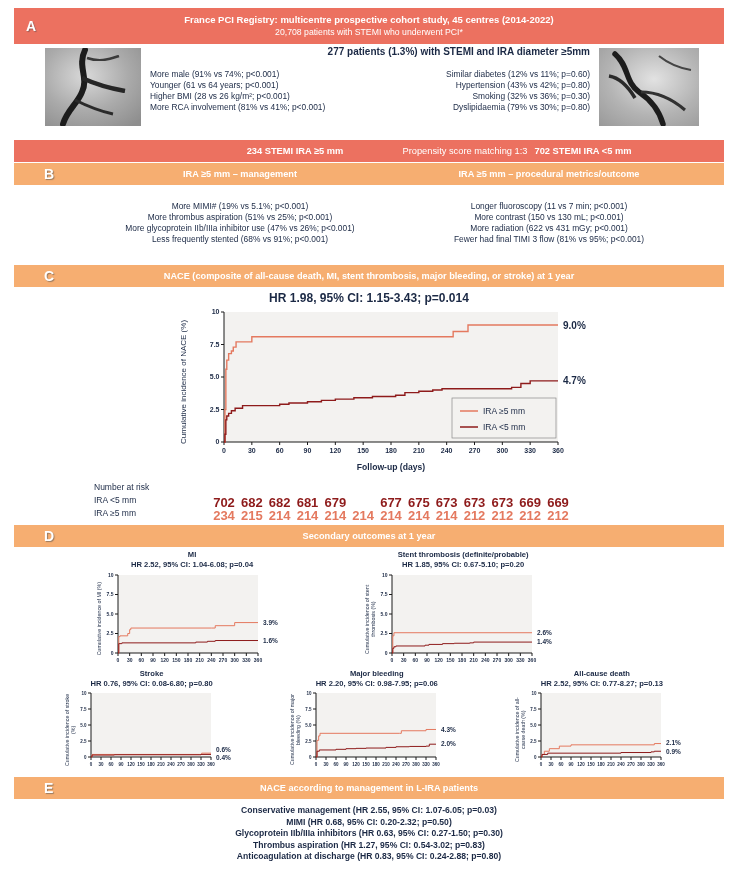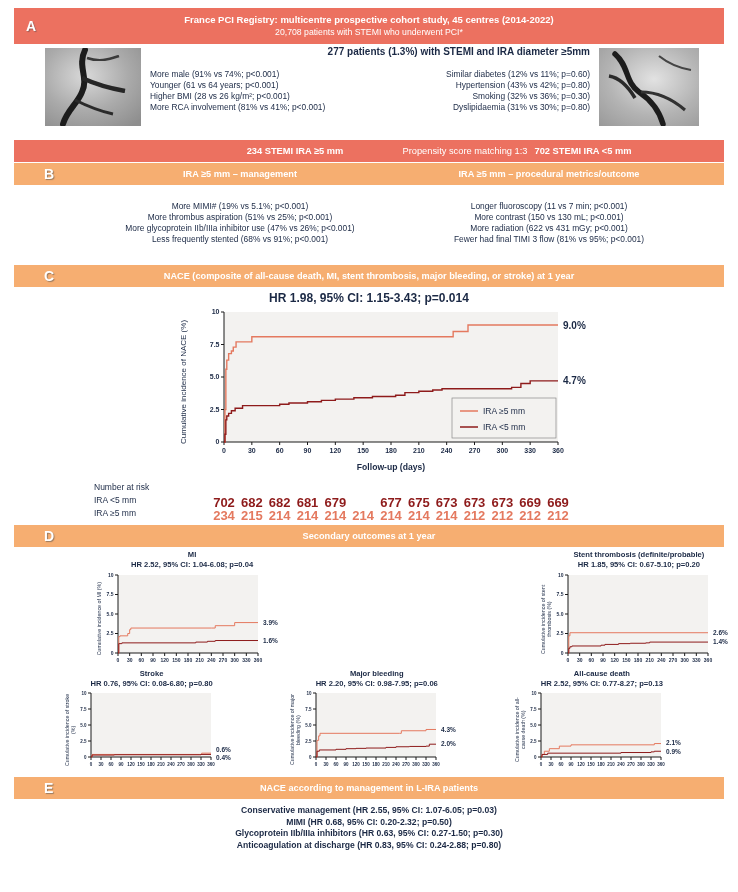--- a/index.html
+++ b/index.html
@@ -39,21 +39,21 @@
   .cc-stack{width:412px;}
   .cc-xlabel{margin-left:30px;width:334px;text-align:center;font-size:8.6px;font-weight:700;height:13px;}
   .risk{position:relative;margin-top:7px;}
   .risk-title{margin-left:-100px;font-size:8.5px;height:13px;}
   .risk-row{position:relative;height:13px;}
   .risk-label{position:absolute;left:-100px;width:92px;font-size:8.5px;text-align:left;}
   .risk-values{position:absolute;left:30px;width:334px;height:13px;}
   .risk-values span{position:absolute;transform:translateX(-50%);font-size:13px;font-weight:700;}
   
   .bannerD{height:22px;margin-top:4px;font-size:9.2px;}
-  .d-row1{display:flex;padding-left:96px;gap:76px;margin-top:3px;justify-content:space-between;}
+  .d-row1{display:flex;padding-left:96px;gap:76px;margin-top:3px;}
   .d-row2{display:flex;padding-left:64px;gap:50px;margin-top:2px;}
   .small-chart{text-align:center;}
   .sc-title{font-size:7.6px;font-weight:700;height:9px;}
   .sc-hr{font-size:7.6px;font-weight:700;height:10px;margin-top:1px;}
   .sc-body{display:flex;align-items:center;justify-content:center;margin-top:1px;}
   .sc-ylab{writing-mode:vertical-rl;transform:rotate(180deg);font-size:5.3px;line-height:1.15;text-align:center;}
   .sc-ylab-r1{max-height:92px;}
   .sc-ylab-r2{max-height:76px;}
   
   .bannerE{height:22px;margin-top:7px;font-size:9.2px;}
@@ -94,21 +94,21 @@
         <div class="a-col-l">
             <div>More male (91% vs 74%; p&lt;0.001)</div>
             <div>Younger (61 vs 64 years; p&lt;0.001)</div>
             <div>Higher BMI (28 vs 26 kg/m²; p&lt;0.001)</div>
             <div>More RCA involvement (81% vs 41%; p&lt;0.001)</div>
           </div>
         <div class="a-col-r">
             <div>Similar diabetes (12% vs 11%; p=0.60)</div>
             <div>Hypertension (43% vs 42%; p=0.80)</div>
             <div>Smoking (32% vs 36%; p=0.30)</div>
-            <div>Dyslipidaemia (31% vs 30%; p=0.80)</div>
+            <div>Dyslipidaemia (79% vs 30%; p=0.80)</div>
           </div>
       </div>
     </div>
     <svg class="angio angio-right" width="100" height="78" viewBox="0 0 100 78">
       <defs>
         <radialGradient id="ag2" cx="55%" cy="40%" r="85%">
           <stop offset="0%" stop-color="#e2e2e2"></stop>
             <stop offset="55%" stop-color="#b3b3b3"></stop>
             <stop offset="100%" stop-color="#969696"></stop>
         </radialGradient>
@@ -527,16 +527,17 @@
   </div>
 
   <div class="banner banner-orange bannerE">
     <span class="p-letter">E</span>
     <span>NACE according to management in L-IRA patients</span>
   </div>
   <div class="e-items">
       <div>Conservative management (HR 2.55, 95% CI: 1.07-6.05; p=0.03)</div>
       <div>MIMI (HR 0.68, 95% CI: 0.20-2.32; p=0.50)</div>
       <div>Glycoprotein IIb/IIIa inhibitors (HR 0.63, 95% CI: 0.27-1.50; p=0.30)</div>
+      <div>Thrombus aspiration (HR 1.27, 95% CI: 0.54-3.02; p=0.83)</div>
       <div>Anticoagulation at discharge (HR 0.83, 95% CI: 0.24-2.88; p=0.80)</div>
     </div>
 
 </div>
 
 </body></html>

